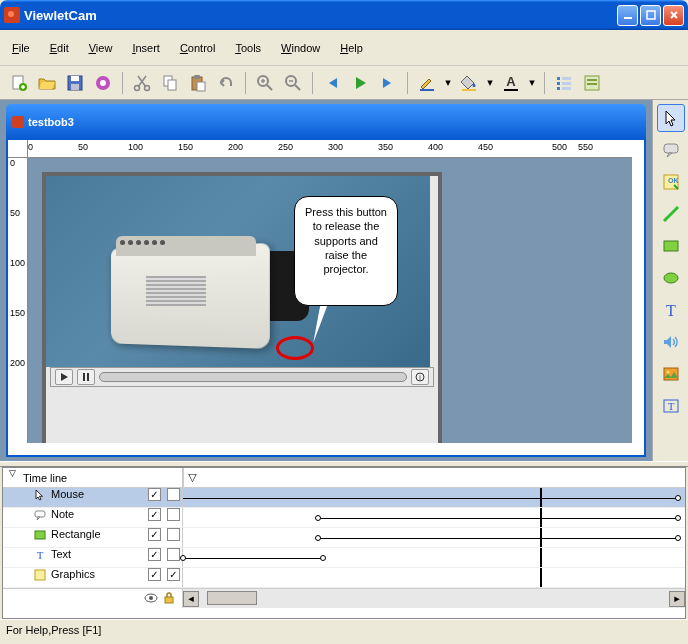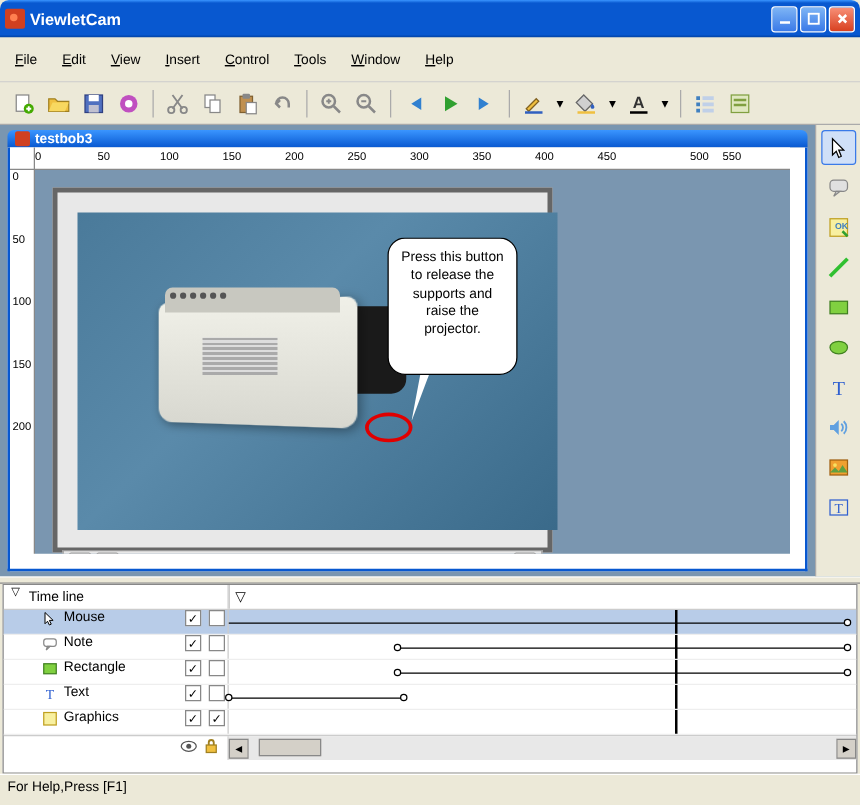--- a/index.html
+++ b/index.html
@@ -24,36 +24,36 @@
 
 .toolbar { height: 34px; background: #ece9d8; display: flex; align-items: center; padding: 0 6px; gap: 2px; border-bottom: 1px solid #aaa; }
 .toolbar .tb-btn { width: 26px; height: 26px; display: flex; align-items: center; justify-content: center; cursor: pointer; border-radius: 3px; }
 .toolbar .tb-sep { width: 1px; height: 22px; background: #aaa; margin: 0 4px; }
 .toolbar .tb-combo { width: 12px; display: flex; align-items: center; justify-content: center; cursor: pointer; }
 .toolbar svg { width: 20px; height: 20px; }
 
 
 .doc-area { height: 361px; background: #7a96b0; position: relative; display: flex; }
 .doc-window { margin: 4px 6px 4px 6px; flex: 1; display: flex; flex-direction: column; }
-.doc-titlebar { height: 14px; background: linear-gradient(to bottom, #3a95ff, #0858d0); display: flex; align-items: center; padding: 0 6px; border-radius: 5px 5px 0 0; }
+.doc-titlebar { height: 36px; background: linear-gradient(to bottom, #3a95ff, #0858d0); display: flex; align-items: center; padding: 0 6px; border-radius: 5px 5px 0 0; }
 .doc-titlebar .doc-icon { width: 12px; height: 12px; background: #d04020; border-radius: 2px; margin-right: 4px; }
 .doc-titlebar .doc-title { color: #fff; font-weight: bold; font-size: 11px; }
 .doc-content { flex: 1; background: #fff; position: relative; border: 2px solid #0858d0; border-top: none; }
 
 
 .ruler-h { position: absolute; top: 0; left: 20px; right: 12px; height: 18px; background: #fff; border-bottom: 1px solid #888; font-size: 9px; }
 .ruler-v { position: absolute; top: 18px; left: 0; bottom: 12px; width: 20px; background: #fff; border-right: 1px solid #888; font-size: 9px; }
 .ruler-corner { position: absolute; top: 0; left: 0; width: 20px; height: 18px; background: #fff; border-right: 1px solid #888; border-bottom: 1px solid #888; }
 .ruler-h .tick { position: absolute; top: 2px; font-size: 9px; }
 .ruler-v .tick { position: absolute; left: 2px; font-size: 9px; writing-mode: horizontal-tb; }
 
 
 .canvas-wrap { position: absolute; top: 18px; left: 20px; right: 12px; bottom: 12px; background: #7a96b0; overflow: hidden; }
 .canvas { position: absolute; top: 14px; left: 14px; width: 400px; height: 292px; background: #e8e8e8; border: 4px solid #666; }
-.video { width: 384px; height: 254px; margin: 16px; background: linear-gradient(135deg, #4a7a9a 0%, #5a8aaa 40%, #3a6a8a 100%); position: relative; overflow: hidden; }
+.video { width: 384px; height: 191px; margin: 0; background: linear-gradient(135deg, #4a7a9a 0%, #5a8aaa 40%, #3a6a8a 100%); position: relative; overflow: hidden; }
 .projector { position: absolute; top: 40px; left: 60px; width: 200px; height: 140px; }
 .projector-body { position: absolute; top: 30px; left: 0; width: 160px; height: 100px; background: linear-gradient(to bottom, #f0f0e8 0%, #d8d8d0 100%); border-radius: 8px 8px 12px 12px; transform: perspective(200px) rotateY(-8deg); box-shadow: 2px 2px 8px rgba(0,0,0,0.4); }
 .projector-top { position: absolute; top: 20px; left: 10px; width: 140px; height: 20px; background: #c8c8c0; border-radius: 6px 6px 0 0; }
 .projector-dots { position: absolute; top: 24px; left: 14px; display: flex; gap: 3px; }
 .projector-dots span { width: 5px; height: 5px; background: #555; border-radius: 50%; display: block; }
 .projector-lens { position: absolute; top: 35px; left: 148px; width: 55px; height: 70px; background: #1a1a1a; border-radius: 8px 12px 12px 8px; }
 .projector-vent { position: absolute; top: 60px; left: 40px; width: 60px; height: 30px; background: repeating-linear-gradient(to bottom, #aaa 0, #aaa 2px, #ddd 2px, #ddd 4px); }
 .callout { position: absolute; top: 20px; left: 248px; width: 104px; height: 110px; background: #fff; border: 1px solid #000; border-radius: 14px; padding: 8px; font-size: 11px; text-align: center; line-height: 1.3; }
 .callout-tail { position: absolute; top: 118px; left: 260px; width: 0; height: 0; }
 .callout-tail::before { content: ''; position: absolute; width: 30px; height: 50px; background: #fff; border: 1px solid #000; border-top: none; clip-path: polygon(40% 0, 70% 0, 10% 100%); top: -2px; left: 4px; }

